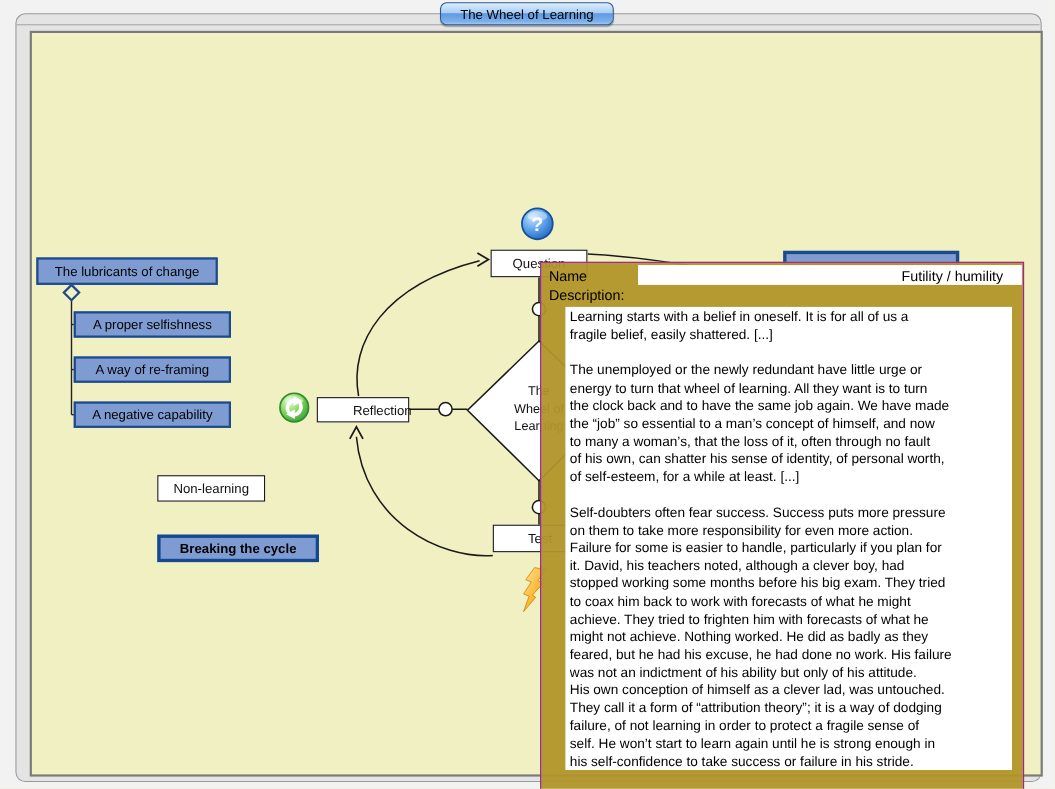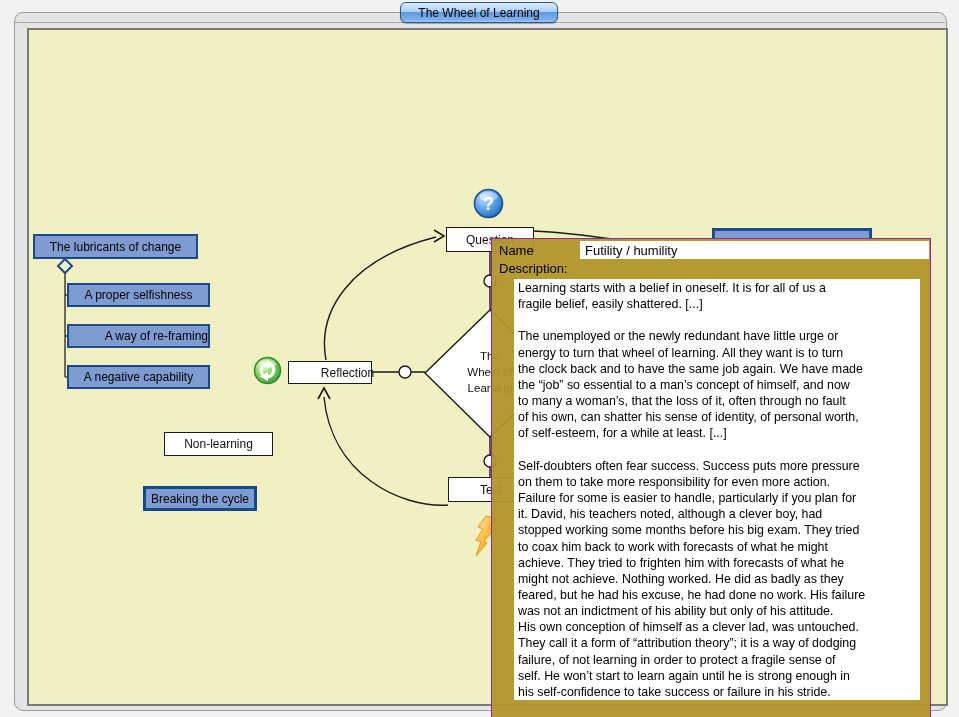--- a/index.html
+++ b/index.html
@@ -38,24 +38,24 @@
   
   .node{
     position:absolute;display:flex;align-items:center;justify-content:center;
     font-size:12px;box-sizing:border-box;z-index:4;text-align:center;
     white-space:nowrap;cursor:default;
   }
   .white-node{background:#ffffff;border:1.4px solid #1a1a1a;color:#111;}
   .blue-node{background:#7e9cd2;border:2px solid #1d4a8a;color:#000000;}
   .node-root{left:33px;top:234px;width:165px;height:25px;}
   .node-child1{left:67px;top:283px;width:143px;height:24px;}
-  .node-child2{left:67px;top:324px;width:143px;height:24px;justify-content:flex-end;}
+  .node-child2{left:67px;top:324px;width:143px;height:24px;}
   .node-child3{left:67px;top:365px;width:143px;height:24px;}
-  .node-nonlearning{left:143px;top:432px;width:109px;height:24px;margin-left:21px;}
-  .node-breaking{left:143px;top:486px;width:114px;height:25px;border-width:3px;border-color:#15498f;}
+  .node-nonlearning{left:143px;top:432px;width:98px;height:24px;}
+  .node-breaking{left:143px;top:486px;width:147px;height:25px;border-width:3px;border-color:#15498f;font-weight:bold;}
   .node-question{left:446px;top:227px;width:88px;height:25px;}
   .node-reflection{left:288px;top:361px;width:84px;height:23px;padding-left:35px;}
   .node-test{left:448px;top:467px;width:86px;height:25px;margin-top:10px;}
   .node-hidden-selected{left:712px;top:228px;width:160px;height:30px;border-width:3px;}
   .hub-label{
     position:absolute;left:452px;top:348px;width:76px;z-index:4;
     text-align:center;font-size:11.5px;line-height:16px;color:#111;
     white-space:pre-line;
   }
   
@@ -65,22 +65,22 @@
   .icon-lightning{left:473px;top:515px;}
   
   .props-panel{
     position:absolute;left:491px;top:238px;width:440px;height:515px;
     background:rgba(177,148,41,0.95);border:1px solid #a21caf;
     box-sizing:border-box;z-index:8;
   }
   .props-panel .name-label{position:absolute;left:7px;top:4px;font-size:13px;color:#000;}
   .props-panel .name-input{
     position:absolute;left:88px;top:2px;width:349px;height:18px;
-    border:0;padding:0 5px;font-size:13px;color:#000;background:#fff;
-    font-family:"Liberation Sans",sans-serif;box-sizing:border-box;
+    border:0;padding:0 17px;font-size:13px;color:#000;background:#fff;
+    font-family:"Liberation Sans",sans-serif;box-sizing:border-box;text-align:right;
   }
   .props-panel .desc-label{position:absolute;left:7px;top:22px;font-size:13px;color:#000;}
   .props-panel .desc-box{
     position:absolute;left:22px;top:40px;width:406px;height:421px;
     background:#fff;color:#000000;font-size:12.4px;line-height:16.15px;
     padding:1px 4px;white-space:pre-line;overflow:hidden;box-sizing:border-box;
   }
 </style>
 </head>
 <body>

